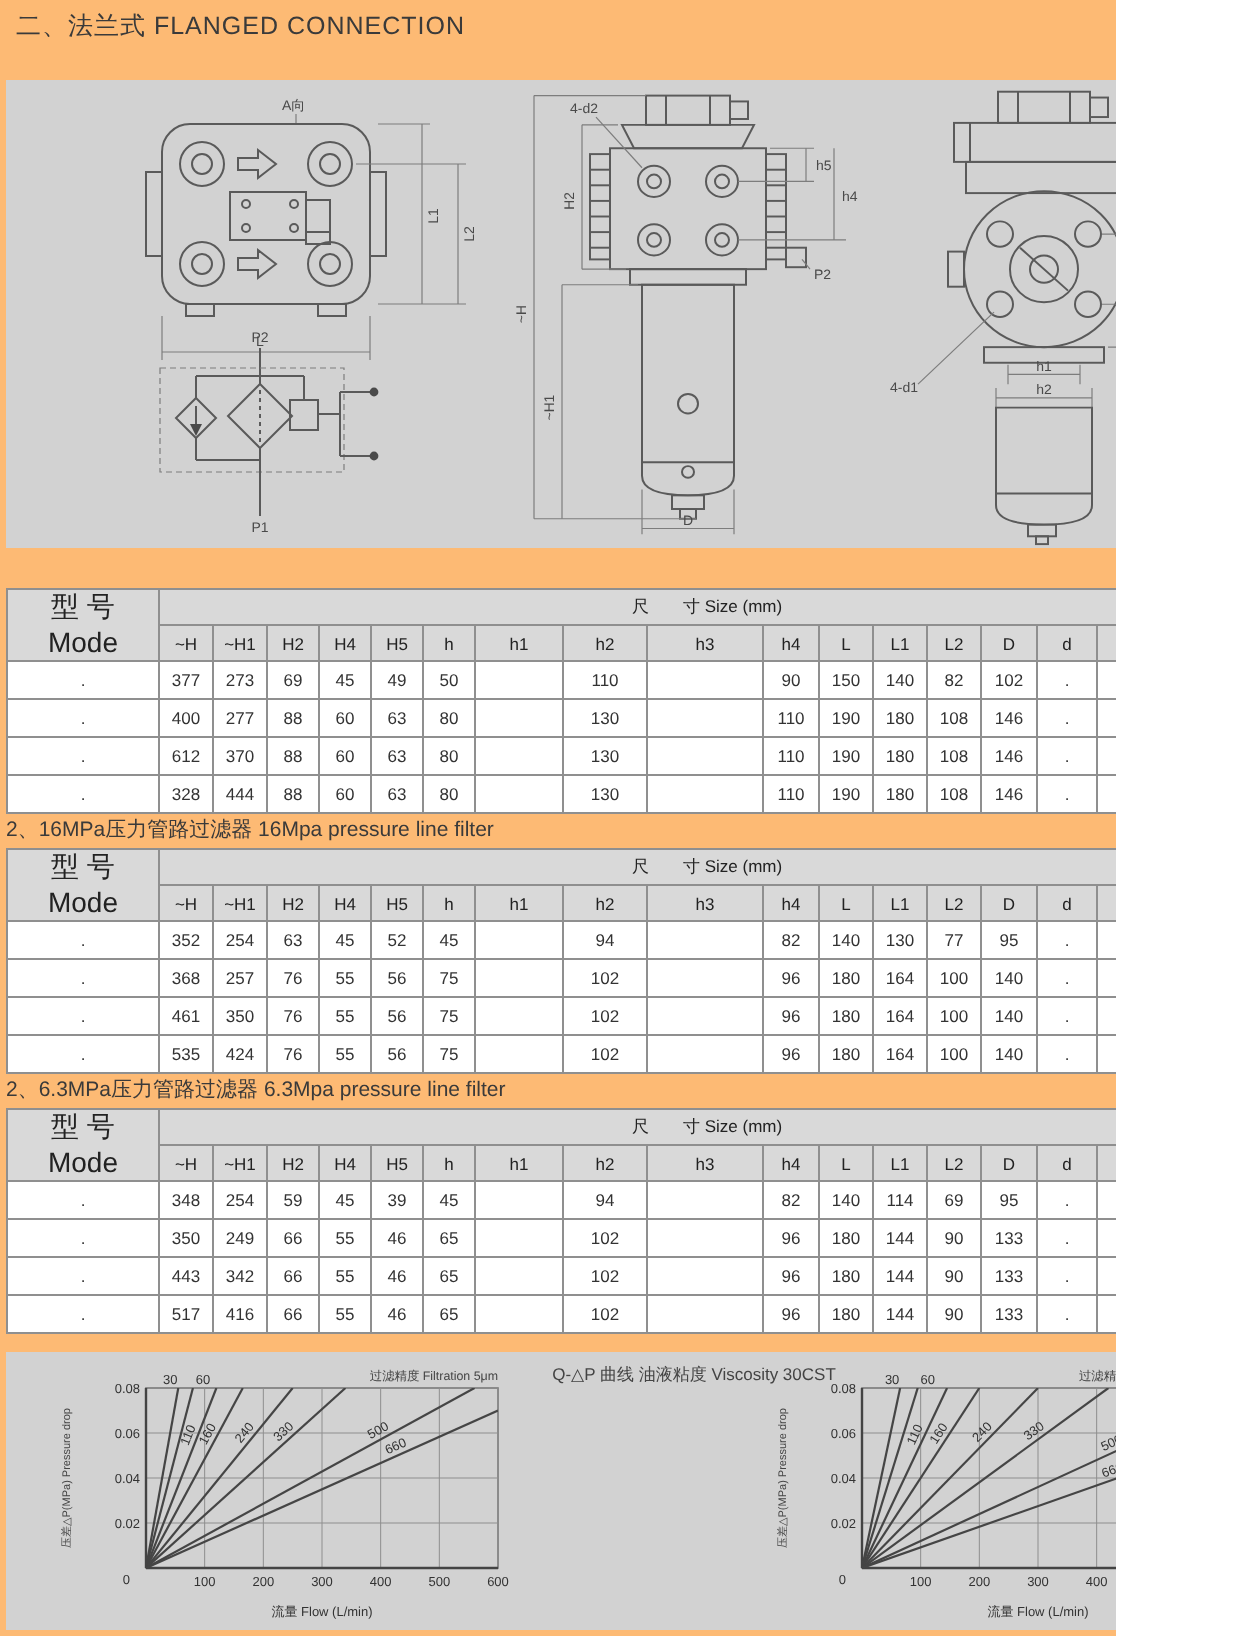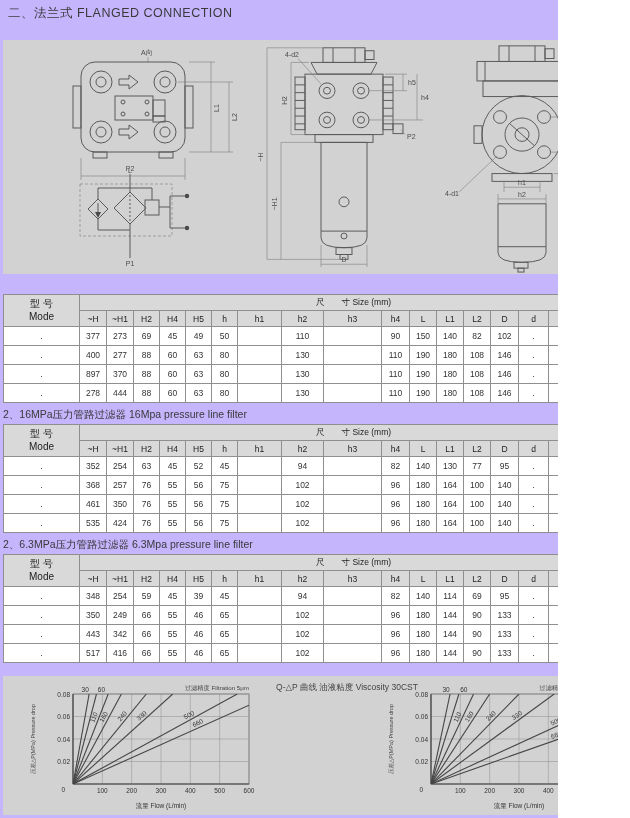--- a/index.html
+++ b/index.html
@@ -1,29 +1,29 @@
 <!DOCTYPE html>
 <html><head>
 <meta charset="utf-8">
 <style>
   html,body{margin:0;padding:0;background:#fff}
-  .page{position:relative;width:558px;height:818px;background:#c4b5fd;overflow:hidden;
+  .page{position:relative;width:558px;height:818px;background:#fdba74;overflow:hidden;
         font-family:"Liberation Sans","DejaVu Sans",sans-serif;color:#333}
   .main-title{position:absolute;top:5px;left:8px;font-size:12.5px;letter-spacing:.5px;color:#3a3a3a}
   .panel{position:absolute;background:#d2d2d2}
   #drawpanel{top:40px;left:3px;width:624px;height:234px}
   #chartpanel{top:676px;left:3px;width:624px;height:139px}
   .tbl-heading{position:absolute;left:3px;font-size:10.5px;color:#3a3a3a;white-space:nowrap}
   .tblwrap{position:absolute;left:3px}
   table.dims{border-collapse:collapse;table-layout:fixed;width:624px;font-size:8.5px;color:#222}
   table.dims th,table.dims td{border:1px solid #8f8f8f;text-align:center;padding:0;font-weight:normal;
         overflow:hidden;white-space:nowrap}
   table.dims thead th{background:#d9d9d9;height:15px}
   table.dims tbody td{height:18px;background:#fff;color:#333}
-  table.dims .modehead{font-size:10px;line-height:1.25}
+  table.dims .modehead{font-size:14px;line-height:1.25}
   .curves-title{position:absolute;left:2px;top:659px;font-size:11px;color:#333;white-space:nowrap}
   .chart{position:absolute;top:3px}
   .notes{position:absolute;left:258px;top:5px;width:172px;text-align:center;font-size:8.5px;
          color:#444;line-height:1.55;z-index:2;white-space:nowrap}
   .dwg{position:absolute}
   .dwg line,.dwg rect,.dwg circle,.dwg path,.dwg polygon{stroke:#5a5a5a;fill:none;stroke-width:1}
   .dwg .dim{stroke:#7d7d7d;stroke-width:.6}
   .dwg .dash{stroke-dasharray:3,2}
   .dwg .dot2{stroke-dasharray:2,2}
   .dwg text{fill:#4a4a4a;font-size:7px;stroke:none}
@@ -304,41 +304,41 @@
             <td>190</td>
             <td>180</td>
             <td>108</td>
             <td>146</td>
             <td>.</td>
             <td></td>
             <td></td>
           </tr>
           <tr>
             <td>.</td>
-            <td>897</td>
+            <td>612</td>
             <td>370</td>
             <td>88</td>
             <td>60</td>
             <td>63</td>
             <td>80</td>
             <td></td>
             <td>130</td>
             <td></td>
             <td>110</td>
             <td>190</td>
             <td>180</td>
             <td>108</td>
             <td>146</td>
             <td>.</td>
             <td></td>
             <td></td>
           </tr>
           <tr>
             <td>.</td>
-            <td>278</td>
+            <td>328</td>
             <td>444</td>
             <td>88</td>
             <td>60</td>
             <td>63</td>
             <td>80</td>
             <td></td>
             <td>130</td>
             <td></td>
             <td>110</td>
             <td>190</td>

